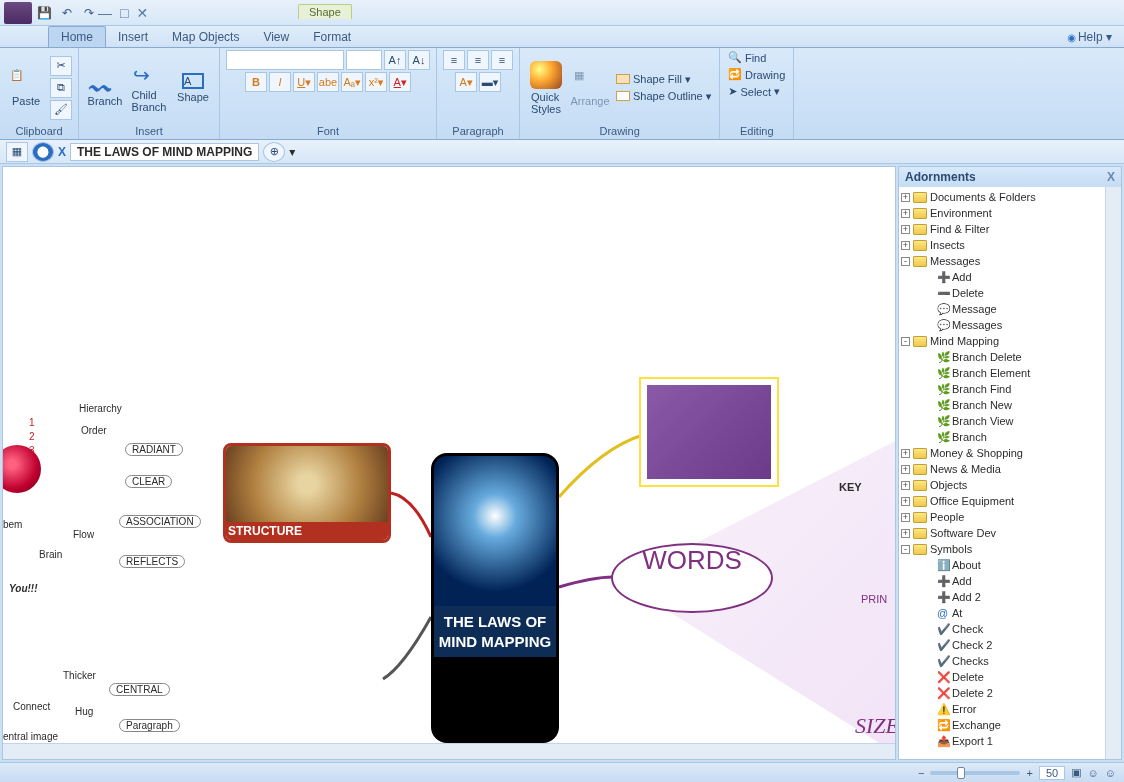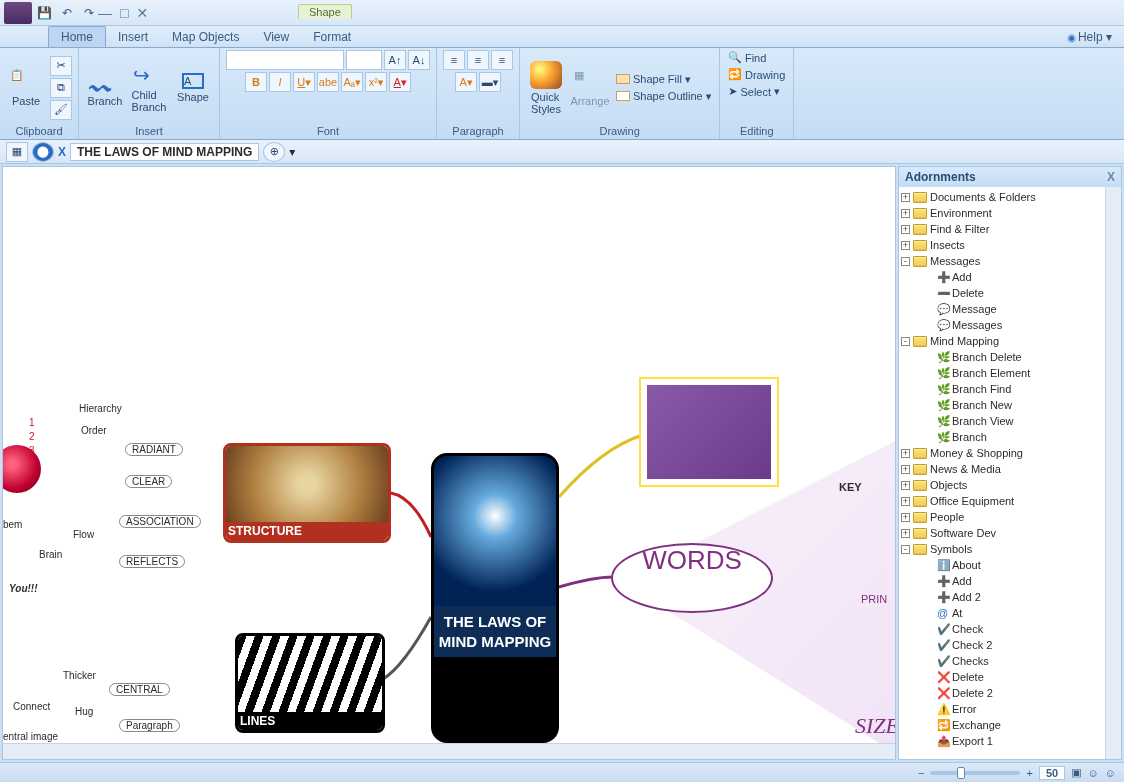--- a/index.html
+++ b/index.html
@@ -51,21 +51,21 @@
 .tree-row { display: flex; align-items: center; gap: 3px; padding: 0 2px; white-space: nowrap; height: 16px; }
 .toggle { width: 9px; height: 9px; border: 1px solid #888; display: inline-flex; align-items: center; justify-content: center; font-size: 9px; line-height: 1; color: #444; background: #fff; }
 .toggle.blank { border: none; }
 .folder-ico { width: 14px; height: 11px; background: linear-gradient(#ffe68a,#f0c74a); border: 1px solid #c0a030; border-radius: 1px; }
 .item-ico { width: 12px; height: 12px; display: inline-block; }
 .vscroll { width: 16px; background: #e4ecf6; border-left: 1px solid #c8d8ec; }
 
 .statusbar { height: 20px; background: linear-gradient(#dce9f8,#c8dcf2); border-top: 1px solid #a9c6e4; display: flex; align-items: center; justify-content: flex-end; padding: 0 8px; gap: 6px; font-size: 11px; color: #3b5a82; }
 .slider { width: 90px; height: 4px; background: #a9c6e4; position: relative; border-radius: 2px; }
 .slider .thumb { position: absolute; left: 30%; top: -4px; width: 8px; height: 12px; background: #fff; border: 1px solid #6a88ac; border-radius: 2px; }
-.zoom-val { background: #fff; border: 1px solid #a9c6e4; padding: 0 6px; font-weight: bold; }
+.zoom-val { background: #fff; border: 1px solid #a9c6e4; padding: 0 6px; }
 
 
 .central { position: absolute; left: 428px; top: 286px; width: 128px; height: 290px; background: #000; border-radius: 16px; border: 3px solid #000; overflow: hidden; }
 .central .head { height: 150px; background: radial-gradient(circle at 50% 40%, #fff 0%, #6ad 20%, #025 70%); }
 .central .txt { background: #0e2d56; color: #fff; text-align: center; font-weight: bold; padding: 6px 2px; line-height: 1.3; font-size: 15px; }
 
 .node-box { position: absolute; border: 3px solid; border-radius: 8px; overflow: hidden; }
 .node-box .img { height: 76px; }
 .node-box .lbl { color: #fff; font-weight: bold; padding: 2px; font-size: 12px; }
 .structure { left: 220px; top: 276px; width: 168px; border-color: #b23020; }
@@ -282,24 +282,20 @@
 
       <div class="central">
         <div class="head"></div>
         <div class="txt">THE LAWS OF MIND MAPPING</div>
       </div>
 
       <div class="node-box structure">
         <div class="img"></div>
         <div class="lbl">STRUCTURE</div>
       </div>
-      <div class="node-box lines-n">
-        <div class="img"></div>
-        <div class="lbl">LINES</div>
-      </div>
 
       <div class="words-fan"></div>
       <div class="words-oval">
           <span>WORDS</span>
         </div>
       <div class="key-lbl">KEY</div>
       <div class="print-lbl">PRIN</div>
       <div class="sizes-lbl">SIZE</div>
 
       <div class="thumb-box">

